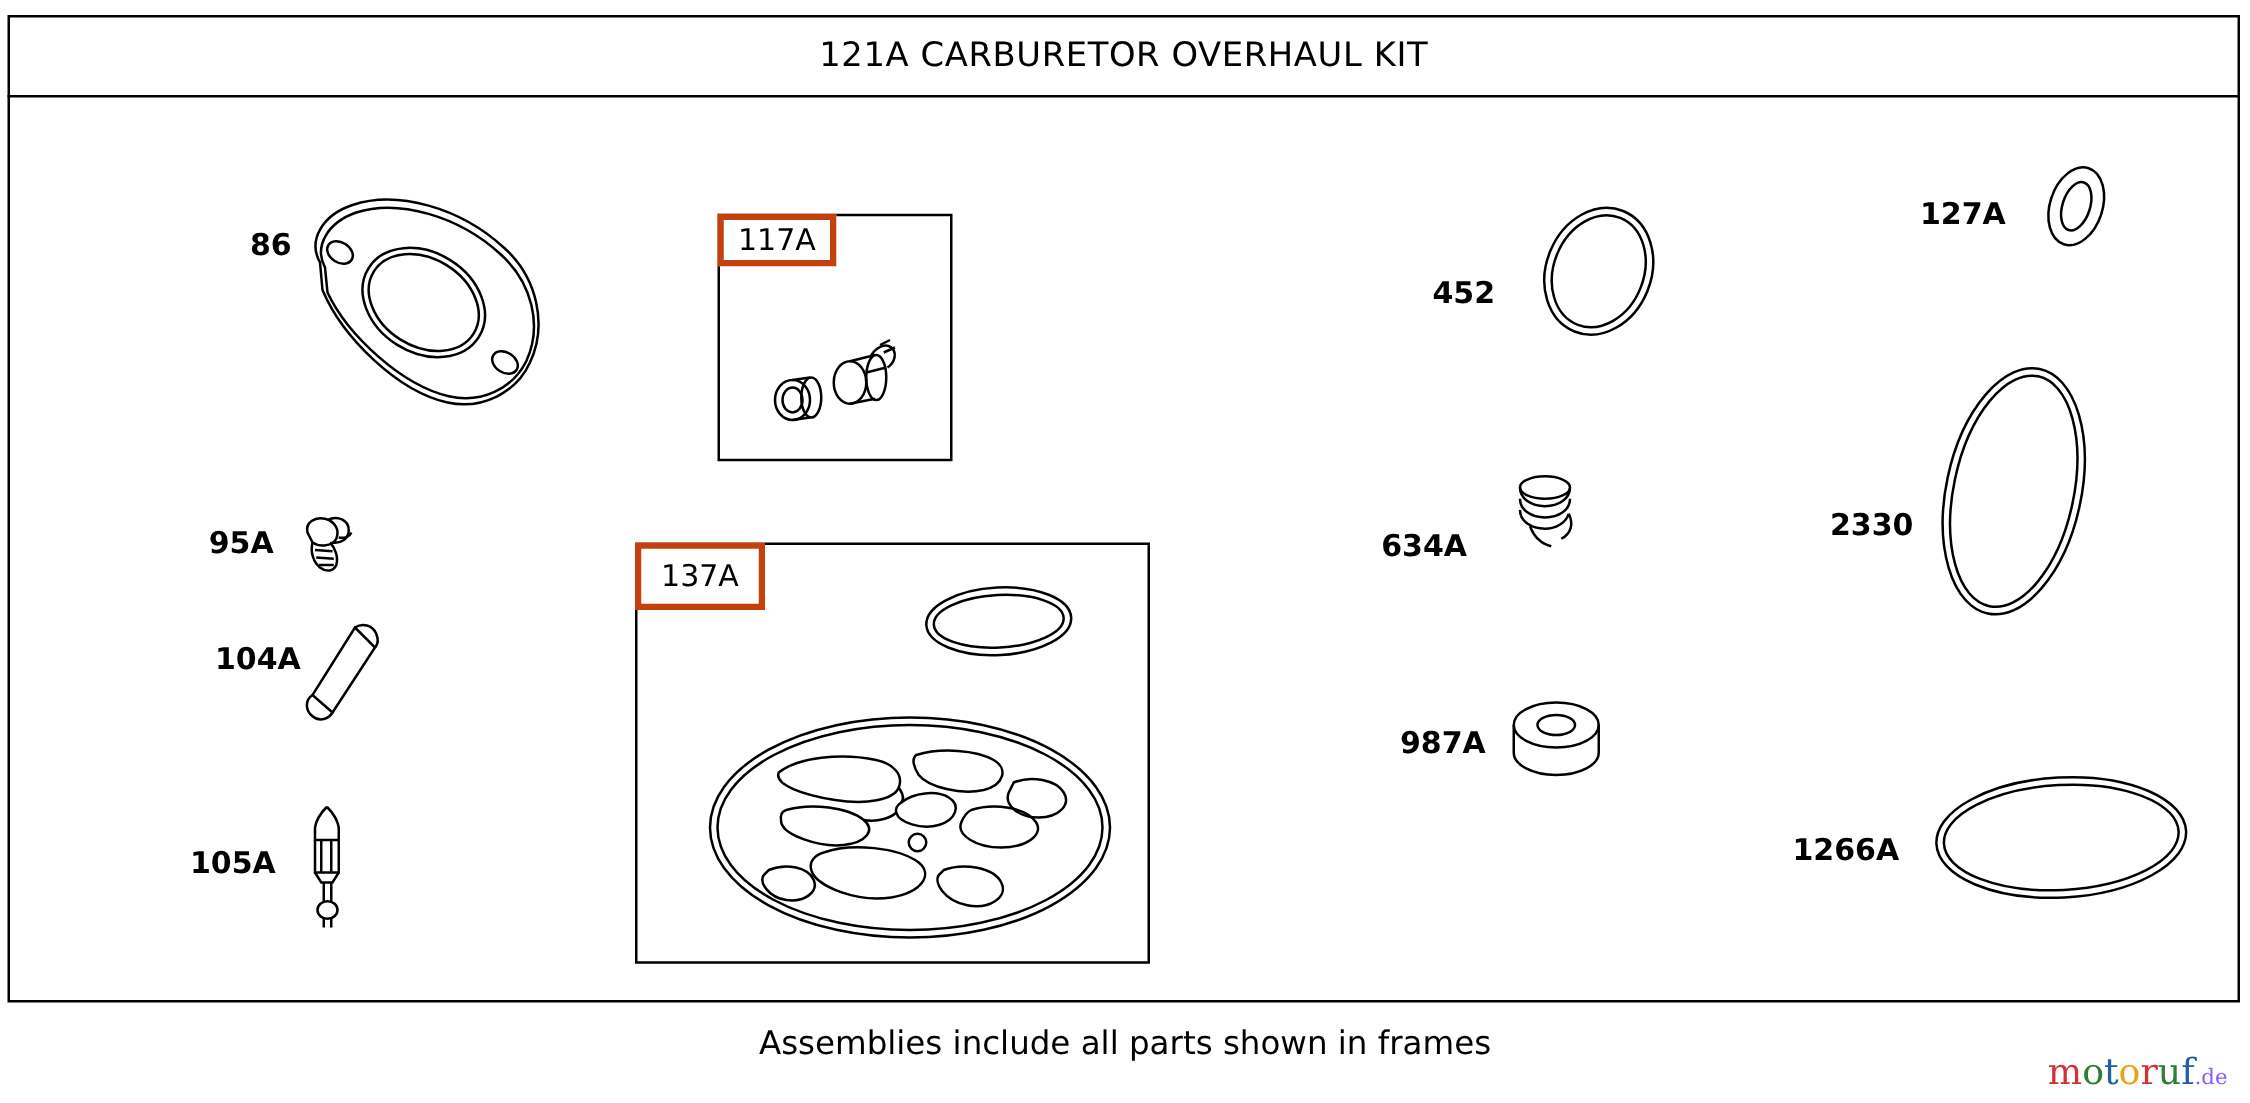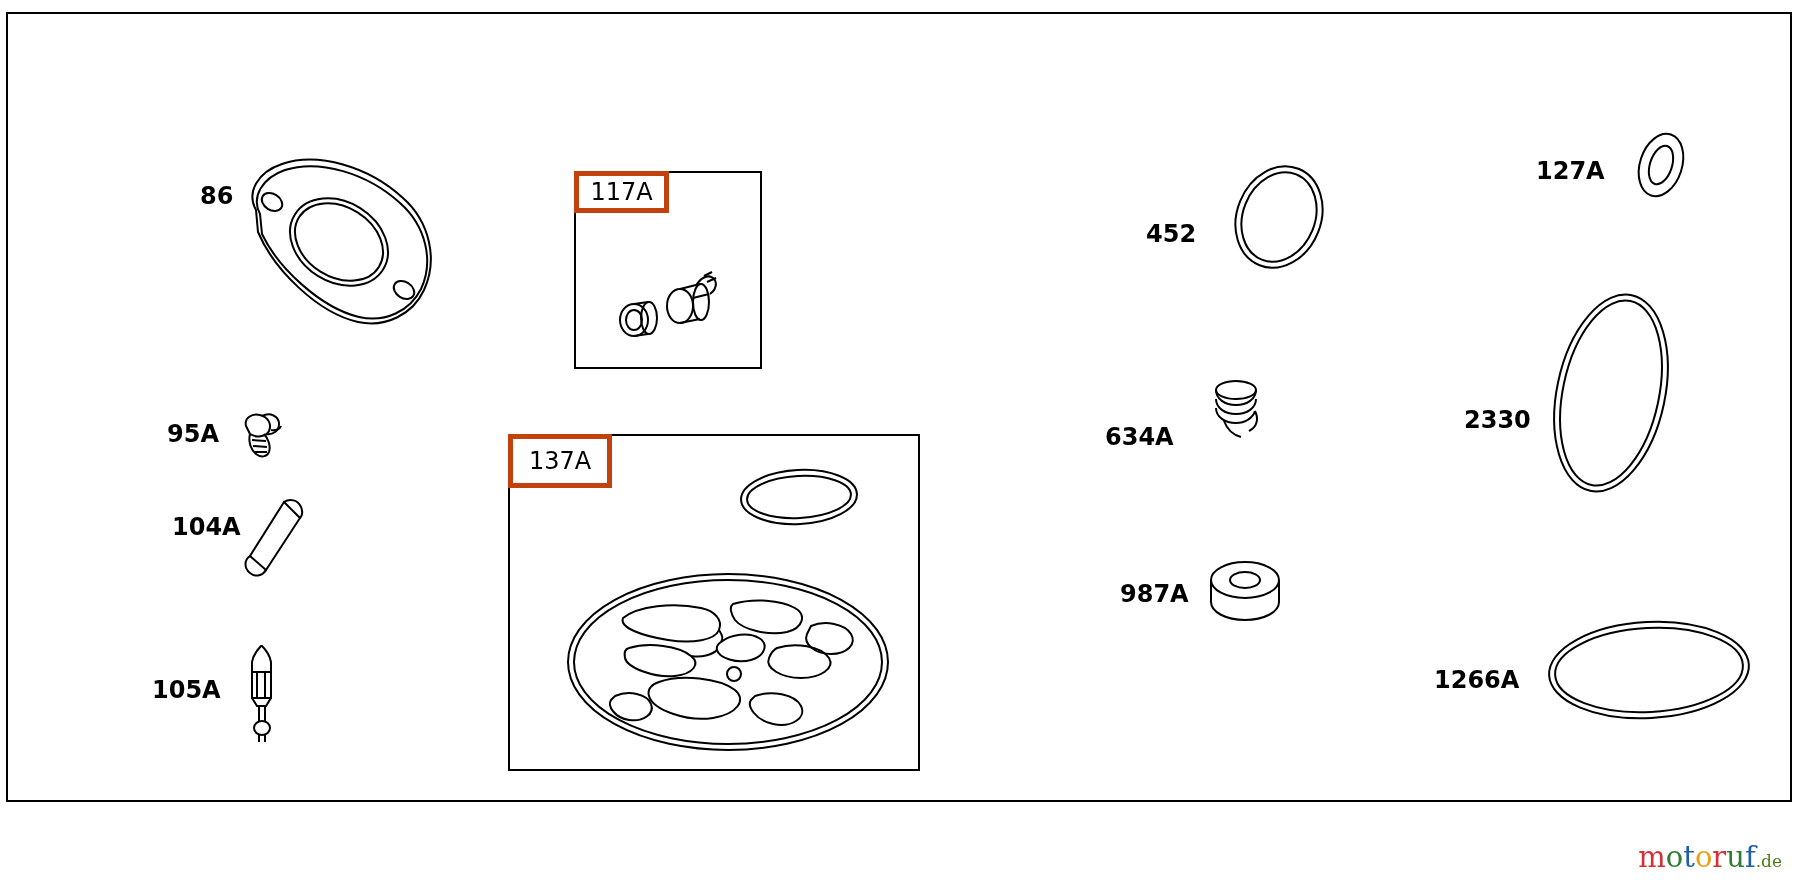--- a/index.html
+++ b/index.html
@@ -94,29 +94,32 @@
     letter-spacing: 0px;
     white-space: nowrap;
   }
   .wm-m { color: #d4303a; }
   .wm-o1 { color: #2f7d32; }
   .wm-t { color: #1f5fa9; }
   .wm-o2 { color: #e8a317; }
   .wm-r { color: #d4303a; }
   .wm-u { color: #2f7d32; }
   .wm-f { color: #1f5fa9; }
-  .wm-de { color: #4d7c0f; font-size: 17px; }
+  .wm-de { color: #8b5cf6; font-size: 17px; }
 </style>
 </head>
 <body>
 
 <div id="page">
 
   <div class="outer-frame"></div>
 
+  <div class="title-bar">
+    <span class="title-text">121A CARBURETOR OVERHAUL KIT</span>
+  </div>
 
   <div class="label" style="left:200px; top:182px; font-weight:bold;">86</div>
   <div class="part" style="left:238px; top:150px;">
     <svg width="210" height="200" viewBox="0 0 210 200">
       <g fill="none" stroke="#000" stroke-width="2">
         <path d="M18 60 C 8 42, 20 22, 44 14 C 80 2, 130 16, 165 48 C 192 72, 200 110, 186 140 C 175 164, 148 178, 120 172 C 80 163, 36 120, 20 82 Z"></path>
         <path d="M22 64 C 13 47, 24 28, 47 20 C 81 9, 129 23, 162 53 C 188 76, 196 111, 183 139 C 172 161, 147 173, 121 167 C 83 158, 40 118, 24 84 Z"></path>
         <ellipse cx="101" cy="92" rx="52" ry="40" transform="rotate(32 101 92)"></ellipse>
         <ellipse cx="101" cy="92" rx="47" ry="35" transform="rotate(32 101 92)"></ellipse>
         <ellipse cx="34" cy="52" rx="11" ry="8" transform="rotate(32 34 52)"></ellipse>
@@ -283,16 +286,17 @@
   <div class="label" style="left:1434px; top:666px; font-weight:bold;">1266A</div>
   <div class="part" style="left:1544px; top:615px;">
     <svg width="210" height="110" viewBox="0 0 210 110">
       <g fill="none" stroke="#000" stroke-width="2">
         <ellipse cx="105" cy="55" rx="100" ry="48" transform="rotate(-3 105 55)"></ellipse>
         <ellipse cx="105" cy="55" rx="94" ry="42" transform="rotate(-3 105 55)"></ellipse>
       </g>
     </svg>
   </div>
 
+  <div class="caption">Assemblies include all parts shown in frames</div>
 
   <div class="watermark"><span class="wm-m">m</span><span class="wm-o1">o</span><span class="wm-t">t</span><span class="wm-o2">o</span><span class="wm-r">r</span><span class="wm-u">u</span><span class="wm-f">f</span><span class="wm-de">.de</span></div>
 
 </div>
 
 </body></html>

